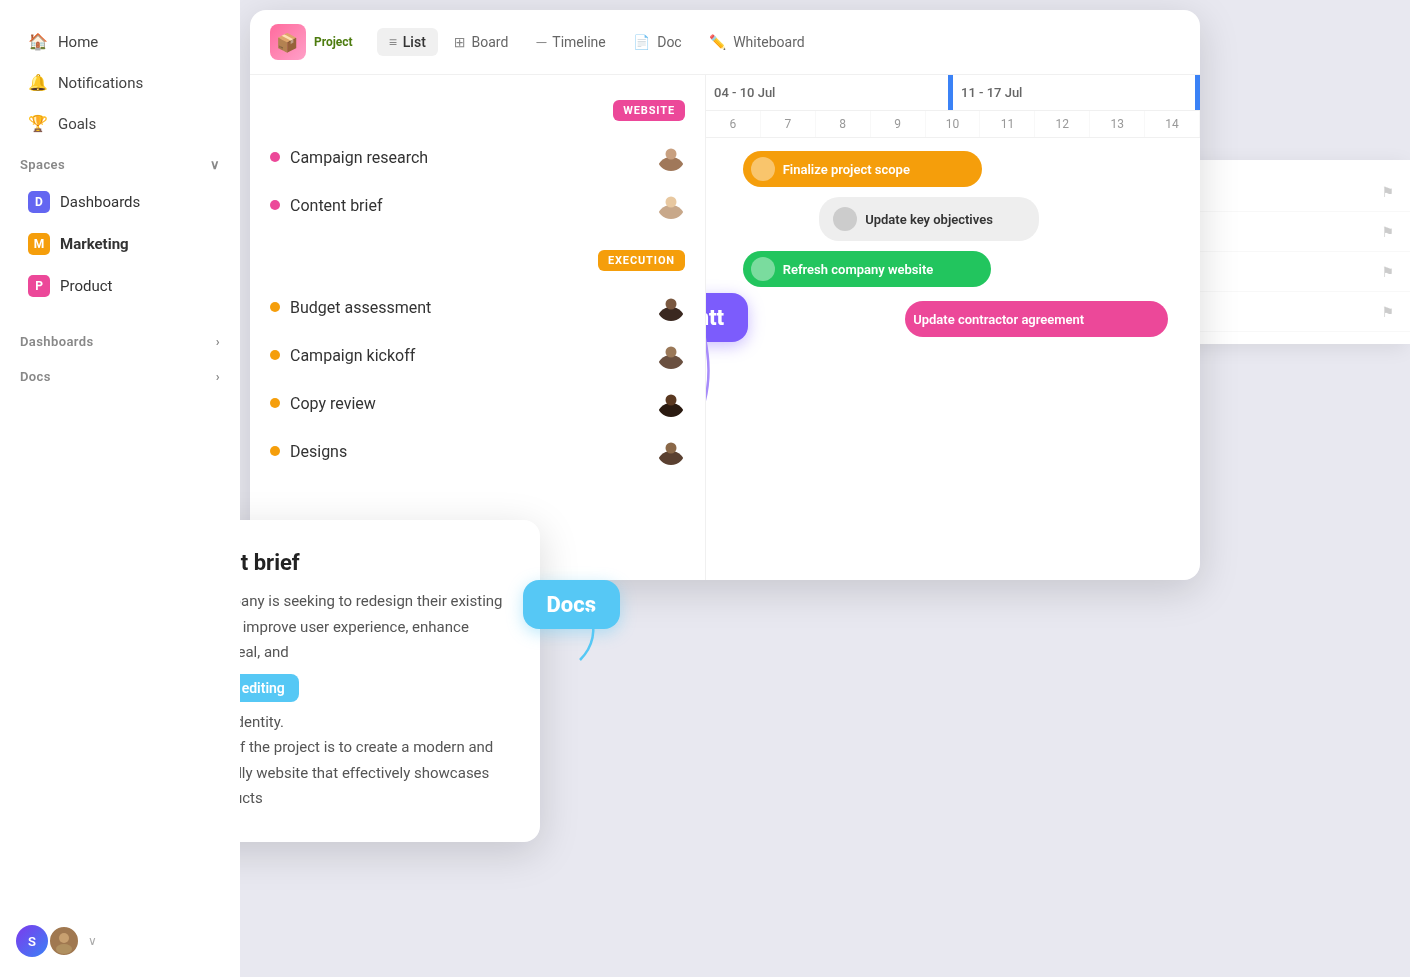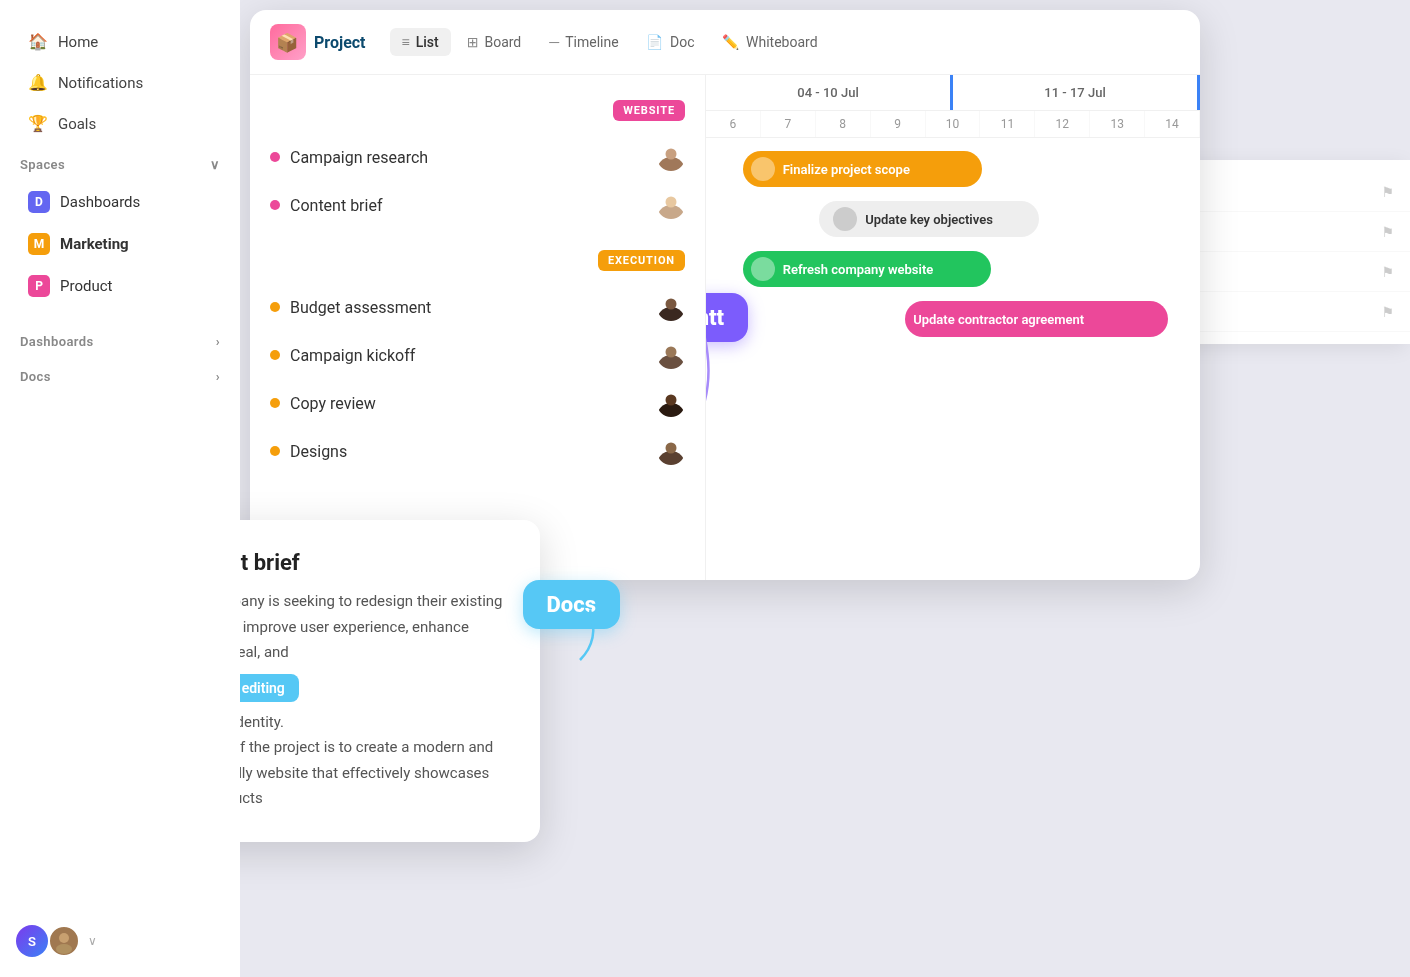--- a/index.html
+++ b/index.html
@@ -138,23 +138,23 @@
 
     .project-icon {
       width: 36px; height: 36px;
       background: linear-gradient(135deg, #ff6b9d, #ffa0c8);
       border-radius: 8px;
       display: flex; align-items: center; justify-content: center;
       font-size: 18px;
     }
 
     .project-title {
-      font-size: 16px;
+      font-size: 12px;
       font-weight: 700;
-      color: #0c4a6e;
+      color: #4d7c0f;
       margin-right: 12px;
     }
 
     .nav-tabs {
       display: flex;
       gap: 4px;
       margin-left: 4px;
     }
 
     .nav-tab {
@@ -239,26 +239,25 @@
     }
 
     .gantt-header {
       display: flex;
       border-bottom: 1px solid #f0f0f0;
       padding: 0;
     }
 
     .gantt-week {
       flex: 1;
-      text-align: center;
       padding: 10px 8px;
       font-size: 13px;
       color: #666;
       font-weight: 500;
-      border-right: 3px solid #3b82f6;
+      border-right: 5px solid #3b82f6;
     }
 
     .gantt-days {
       display: flex;
       border-bottom: 1px solid #f0f0f0;
     }
 
     .gantt-day {
       flex: 1;
       text-align: center;
@@ -613,21 +612,21 @@
         <div class="gantt-body" style="position:relative; height: 400px;">
 
           <div class="gantt-bar-row">
             <div class="gantt-bar" style="background:#f59e0b; left:6%; width:50%;">
               <div style="width:24px;height:24px;border-radius:50%;background:rgba(255,255,255,0.4);flex-shrink:0;"></div>
               <span>Finalize project scope</span>
             </div>
           </div>
 
           <div class="gantt-bar-row">
-            <div style="position:absolute; left:22%; width:46%; height:36px; border-radius:20px; background:#eeeeee; display:flex; align-items:center; padding:0 14px; gap:8px; font-size:13px; font-weight:600; color:#333;">
+            <div style="position:absolute; left:22%; width:46%; height:44px; border-radius:20px; background:#eeeeee; display:flex; align-items:center; padding:0 14px; gap:8px; font-size:13px; font-weight:600; color:#333;">
               <div style="width:24px;height:24px;border-radius:50%;background:#ccc;flex-shrink:0;"></div>
               <span>Update key objectives</span>
             </div>
           </div>
 
           <div class="gantt-bar-row">
             <div class="gantt-bar" style="background:#22c55e; left:6%; width:52%;">
               <div style="width:24px;height:24px;border-radius:50%;background:rgba(255,255,255,0.4);flex-shrink:0;"></div>
               <span>Refresh company website</span>
             </div>

